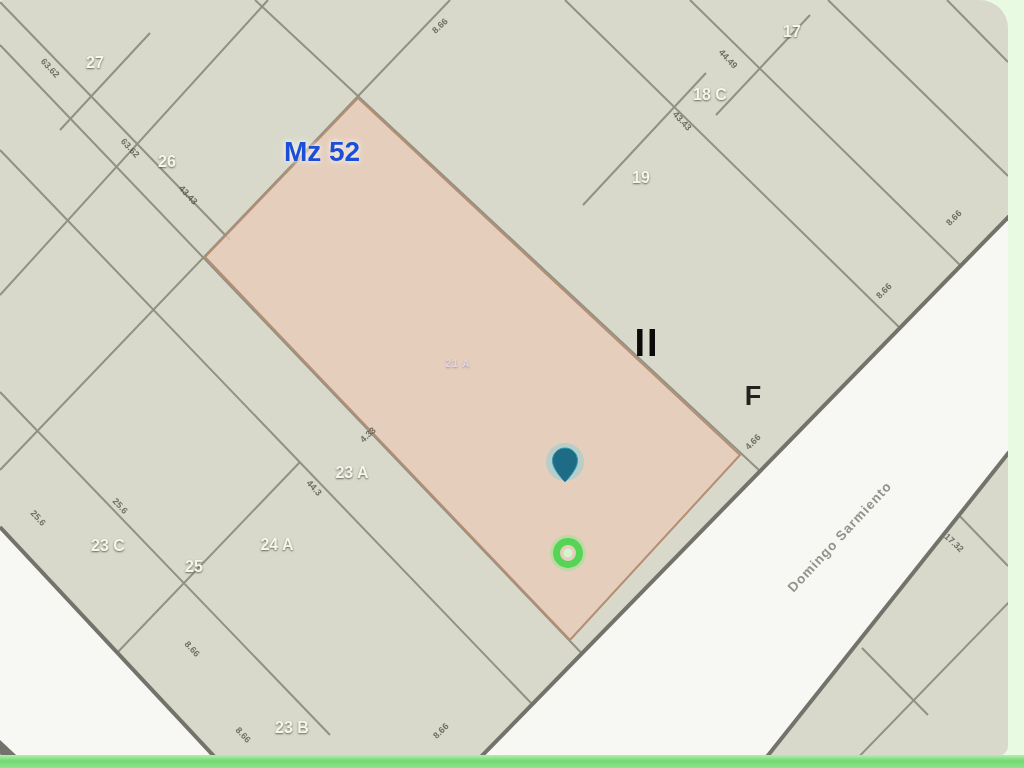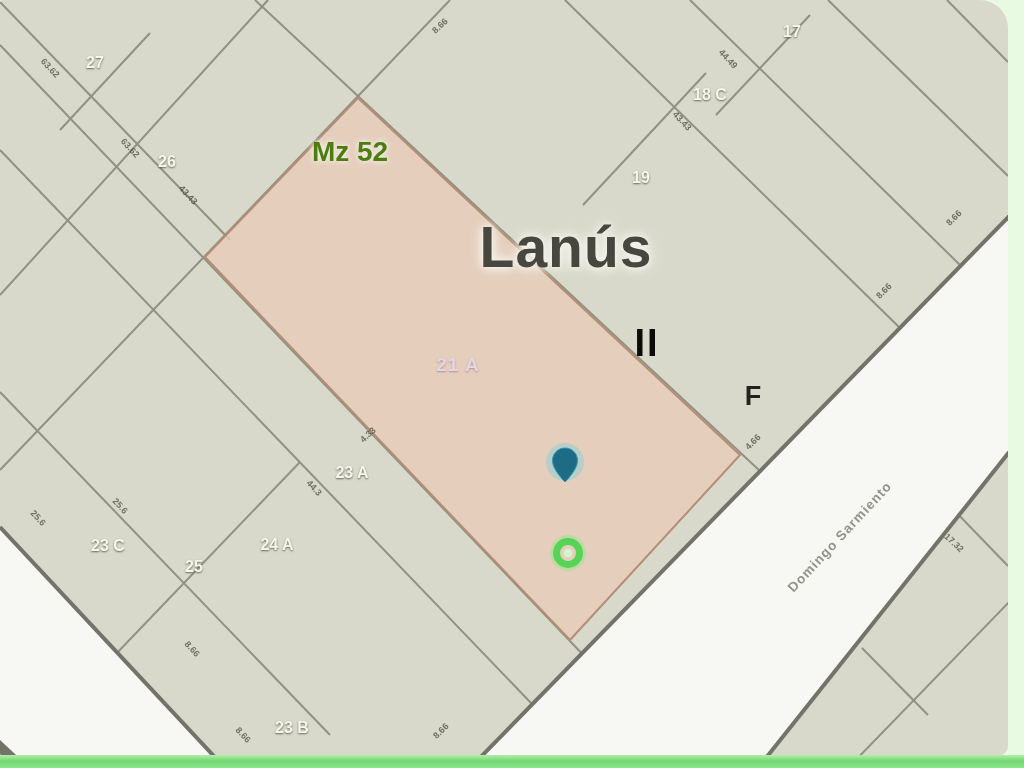--- a/index.html
+++ b/index.html
@@ -13,32 +13,31 @@
     background:#d9d9cb;
     border-radius:3px 28px 10px 3px;
     overflow:hidden;
   }
   .map-card svg{position:absolute;left:0;top:0;}
   .ov{
     position:absolute;transform:translate(-50%,-50%);
     white-space:nowrap;line-height:1;
   }
   .mz-label{
-    font-size:28px;font-weight:700;color:#4d7c0f;
+    font-size:28px;font-weight:700;color:#1d4ed8;
     text-shadow:0 0 5px rgba(244,244,236,.95),0 0 9px rgba(244,244,236,.8);
-    margin-left:28px;
   }
   .city-label{
     font-size:57px;font-weight:700;color:#474740;letter-spacing:1px;
     text-shadow:0 0 6px rgba(246,246,238,.95),0 0 12px rgba(246,246,238,.9),0 0 16px rgba(246,246,238,.8);
   }
   .zone-marker{font-size:38px;font-weight:900;color:#0b0b09;letter-spacing:2px;}
   .section-marker{font-size:27px;font-weight:800;color:#22221e;}
   .highlight-label{
-    font-size:19px;font-weight:700;color:#e6d6e2;
+    font-size:10px;font-weight:700;color:#e6d6e2;
     text-shadow:0 1px 2px rgba(120,100,110,.55);letter-spacing:1px;
   }
   .watermark{
     font-size:95px;font-weight:700;color:#8b8b84;opacity:.5;
     letter-spacing:5px;
   }
   .street-label{
     font-size:13.5px;font-weight:700;color:#82827c;letter-spacing:1px;
     transform:translate(-50%,-50%) rotate(-47deg);opacity:.85;
   }
@@ -115,21 +114,20 @@
       <circle cx="565" cy="462" r="19" fill="#52cce8" opacity="0.3"></circle>
       <circle cx="565" cy="462" r="13" fill="#52cce8" opacity="0.35"></circle>
       <path d="M565 448 c-7,0 -12.5,5.5 -12.5,12.5 c0,9.5 12.5,21.5 12.5,21.5 s12.5,-12 12.5,-21.5 c0,-7 -5.5,-12.5 -12.5,-12.5 z" fill="#1d6b85" stroke="#2d97b5" stroke-width="1"></path>
       <circle cx="568" cy="553" r="16" fill="none" stroke="#8ce889" stroke-width="4" opacity="0.45"></circle>
       <circle cx="568" cy="553" r="11.5" fill="none" stroke="#57d455" stroke-width="7"></circle>
       <circle cx="568" cy="553" r="4.5" fill="#d6f2cf"></circle>
     </svg>
 
   <div class="ov mz-label" style="left:322px;top:152px;">Mz 52</div>
 
-  <div class="ov city-label" style="left:566px;top:247px;">Lanús</div>
 
   <div class="ov zone-marker" style="left:647px;top:343px;">II</div>
 
   <div class="ov section-marker" style="left:753px;top:396px;">F</div>
 
   <div class="ov highlight-label" style="left:458px;top:364px;">21 A</div>
 
 
   <div class="ov street-label" style="left:840px;top:537px;">Domingo Sarmiento</div>
 </div>

